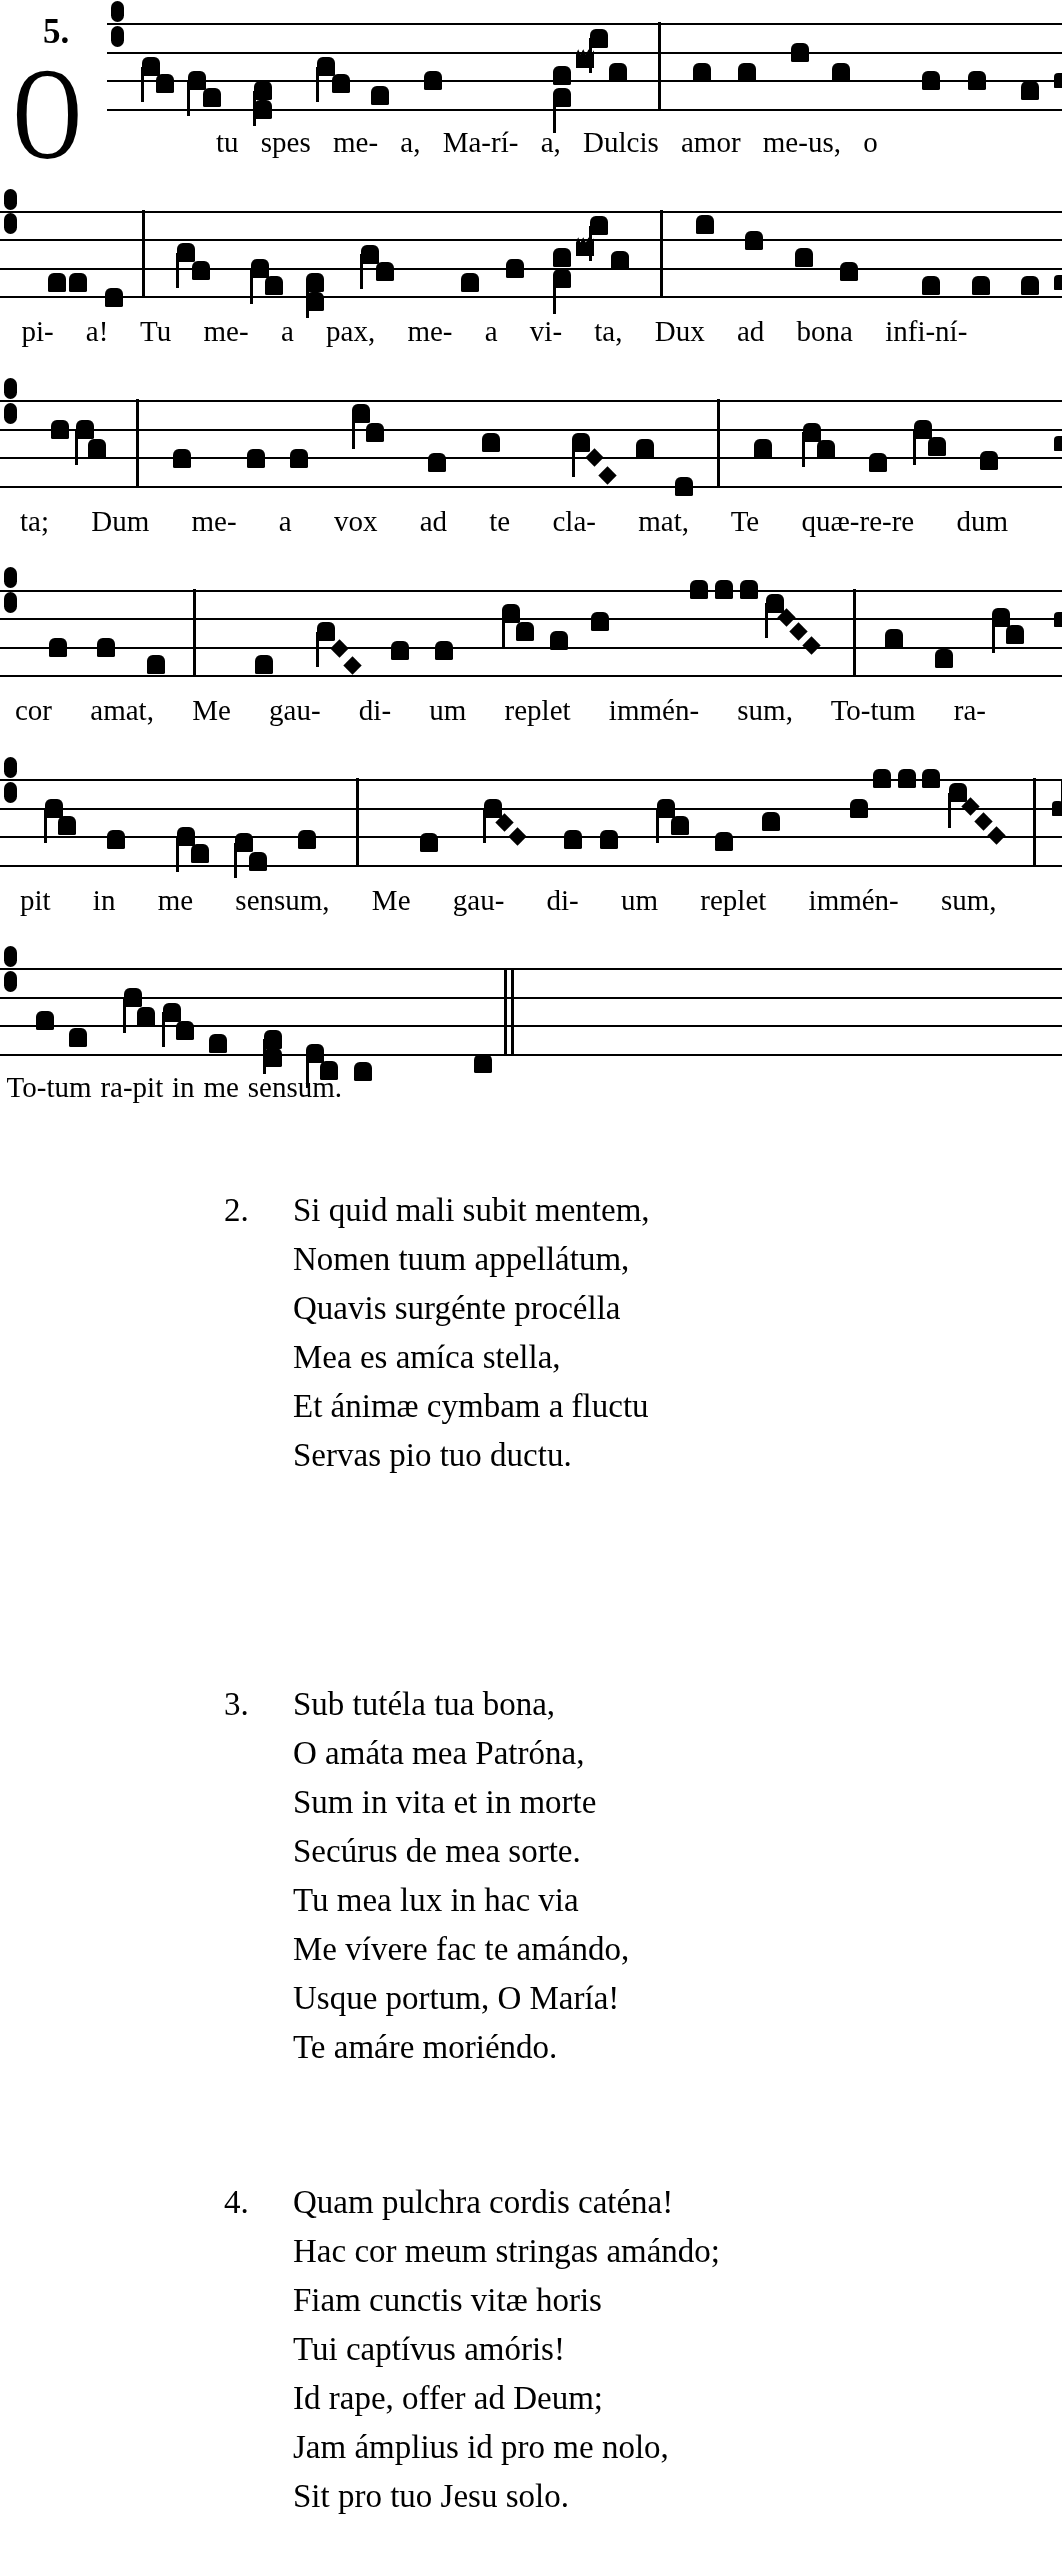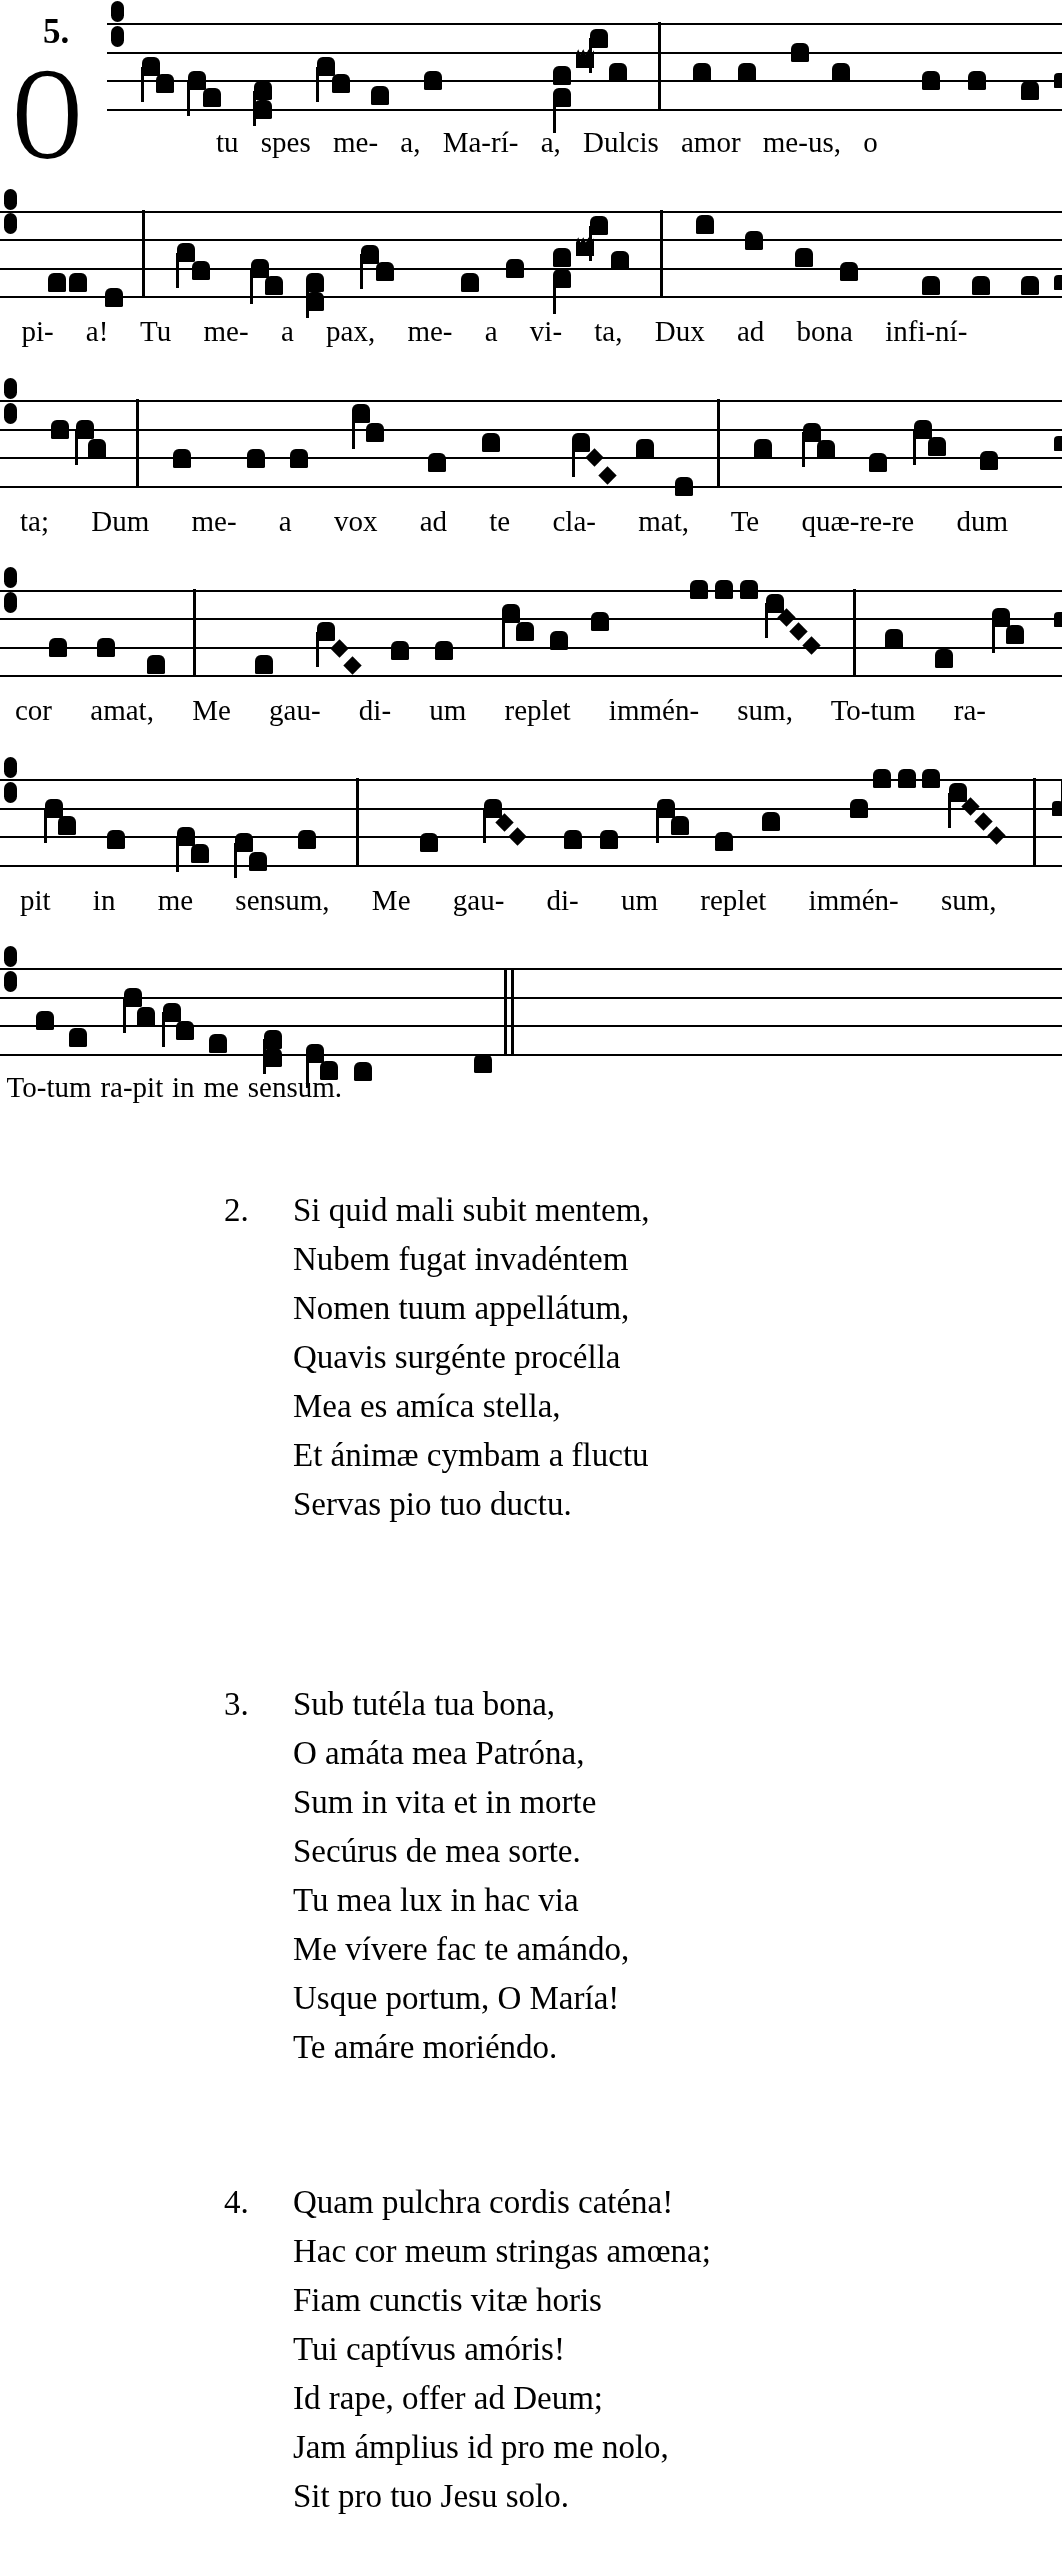--- a/index.html
+++ b/index.html
@@ -272,21 +272,20 @@
       <div class="lyric" style="left: 20px; top: 505px; word-spacing: 35px;">ta; Dum me- a vox ad te cla- mat, Te quæ-re-re dum</div>
       <div class="lyric" style="left: 15px; top: 694px; word-spacing: 31px;">cor amat, Me gau- di- um replet immén- sum, To-tum ra-</div>
       <div class="lyric" style="left: 20px; top: 884px; word-spacing: 35px;">pit in me sensum, Me gau- di- um replet immén- sum,</div>
       <div class="lyric" style="left: 6.6px; top: 1071px; word-spacing: 1.6px;">To-tum ra-pit in me sensum.</div>
     </div>
   <div id="verses">
       <div class="verse" style="top: 1186px;">
         <div class="vnum">2.</div>
         <div class="vlines">
           <div class="">Si quid mali subit mentem,</div>
-          <div class="">Nubem fugat invadéntem</div>
           <div class="">Nomen tuum appellátum,</div>
           <div class="">Quavis surgénte procélla</div>
           <div class="">Mea es amíca stella,</div>
           <div class="">Et ánimæ cymbam a fluctu</div>
           <div class="">Servas pio tuo ductu.</div>
         </div>
       </div>
       <div class="verse" style="top: 1680px;">
         <div class="vnum">3.</div>
         <div class="vlines">
@@ -297,21 +296,21 @@
           <div class="">Tu mea lux in hac via</div>
           <div class="">Me vívere fac te amándo,</div>
           <div class="">Usque portum, O María!</div>
           <div class="">Te amáre moriéndo.</div>
         </div>
       </div>
       <div class="verse" style="top: 2178px;">
         <div class="vnum">4.</div>
         <div class="vlines">
           <div class="">Quam pulchra cordis caténa!</div>
-          <div class="">Hac cor meum stringas amœna;</div>
+          <div class="">Hac cor meum stringas amándo;</div>
           <div class="">Fiam cunctis vitæ horis</div>
           <div class="">Tui captívus amóris!</div>
           <div class="">Id rape, offer ad Deum;</div>
           <div class="">Jam ámplius id pro me nolo,</div>
           <div class="">Sit pro tuo Jesu solo.</div>
         </div>
       </div>
     </div>
 </div>
 

